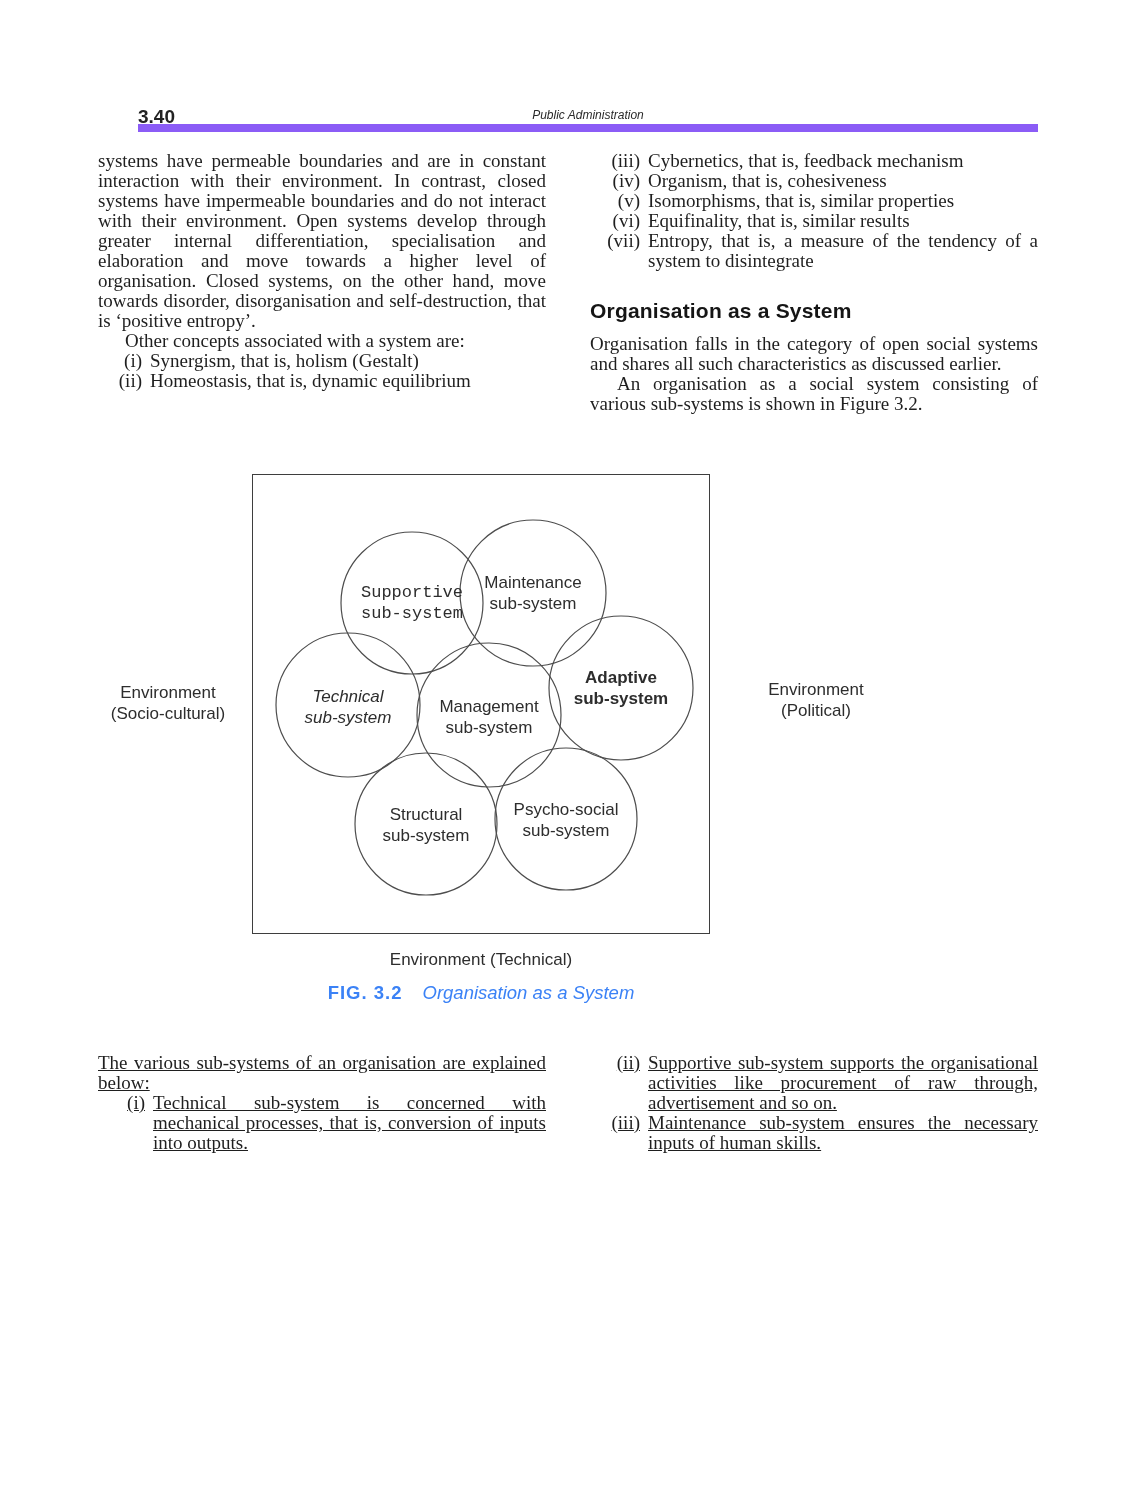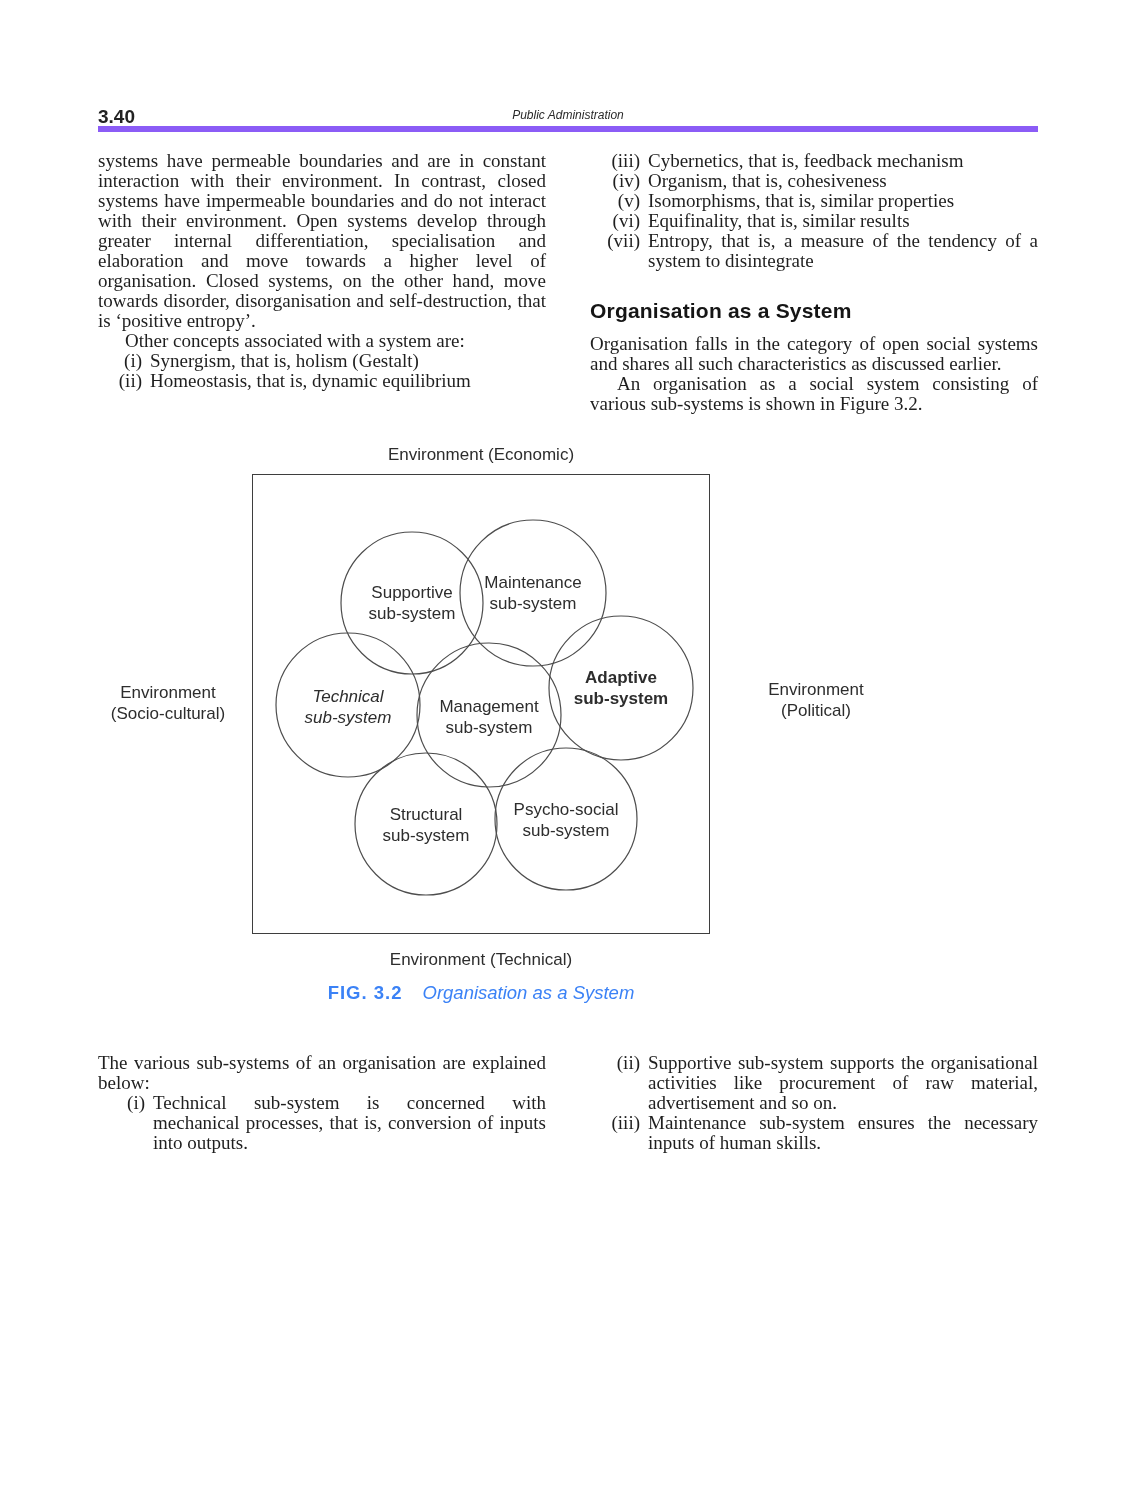--- a/index.html
+++ b/index.html
@@ -4,21 +4,21 @@
 <style>
   * { margin:0; padding:0; box-sizing:border-box; }
   html,body { background:#ffffff; }
   .page {
     position:relative; width:1132px; height:1500px; background:#ffffff;
     font-family:"Liberation Serif", serif; color:#1f1f1f; overflow:hidden;
   }
   .content { position:absolute; left:98px; top:104px; width:940px; }
 
   
-  .pg-header { position:relative; height:28px; border-bottom:6px solid #8b5cf6; }
+  .pg-header { position:relative; height:28px; border-bottom:8px solid #8b5cf6;margin-left:40px; }
   .page-number { position:absolute; left:0; top:2px; font-family:"Liberation Sans",sans-serif; font-weight:bold; font-size:19px; color:#222; }
   .running-title { position:absolute; left:0; right:0; top:4px; text-align:center; font-family:"Liberation Sans",sans-serif; font-style:italic; font-size:12px; color:#2a2a2a; }
 
   
   .two-col { display:flex; gap:44px; margin-top:19px; }
   .col { width:448px; font-size:19px; line-height:20px; }
   .just { text-align:justify; }
   .indent-first { text-indent:27px; }
 
   .hang { display:flex; text-align:justify; }
@@ -41,21 +41,21 @@
   .env-left   { left:0px;   top:240px; width:140px; }
   .env-right  { left:648px; top:237px; width:140px; }
   .org-box { position:absolute; left:154px; top:32px; width:458px; height:460px; border:1.5px solid #3e3e3e; }
   .org-box svg { position:absolute; left:0; top:0; }
   .org-box circle { fill:none; stroke:#4d4d4d; stroke-width:1.2; }
   .circle-label { position:absolute; transform:translate(-50%,-50%); width:150px; text-align:center; font-size:17px; line-height:21px; color:#2d2d2d; }
   .fig-caption { position:absolute; left:130px; top:540px; width:506px; text-align:center; font-size:18.5px; color:#3b82f6; }
   .caption-label { font-weight:bold; letter-spacing:1px; margin-right:20px; }
   .caption-title { font-style:italic; }
 
-  .bottom-block { margin-top:33px; }
+  .bottom-block { margin-top:33px;text-decoration:underline; }
   .bottom-block .intro { text-align:justify; }
 </style>
 </head>
 <body>
 
 <div class="page">
   <div class="content">
 
     <header class="pg-header">
       <span class="page-number">3.40</span>
@@ -98,38 +98,37 @@
           <span class="txt">Entropy, that is, a measure of the tendency of a system to disintegrate</span>
         </div>
 
         <h2 class="section-heading">Organisation as a System</h2>
         <p class="just">Organisation falls in the category of open social systems and shares all such characteristics as discussed earlier.</p>
         <p class="just indent-first">An organisation as a social system consisting of various sub-systems is shown in Figure 3.2.</p>
       </div>
     </div>
 
     <figure class="figure">
-      <div class="env-label env-top">Environment (Economic)</div>
 
       <div class="env-label env-left">
         <div>Environment</div>
         <div>(Socio-cultural)</div>
       </div>
 
       <div class="org-box">
         <svg viewBox="0 0 458 460" width="458" height="460">
           <circle cx="159" cy="128" r="71"></circle>
           <circle cx="280" cy="118" r="73"></circle>
           <circle cx="95" cy="230" r="72"></circle>
           <circle cx="236" cy="240" r="72"></circle>
           <circle cx="368" cy="213" r="72"></circle>
           <circle cx="173" cy="349" r="71"></circle>
           <circle cx="313" cy="344" r="71"></circle>
         </svg>
-        <div class="circle-label" style="left:159px; top:128px;">
+        <div class="circle-label" style="left:159px; top:128px;font-family:Liberation Mono, monospace;">
           <div>Supportive</div>
           <div>sub-system</div>
         </div>
         <div class="circle-label" style="left:280px; top:118px;">
           <div>Maintenance</div>
           <div>sub-system</div>
         </div>
         <div class="circle-label" style="left:95px; top:232px;font-style:italic;">
           <div>Technical</div>
           <div>sub-system</div>
@@ -168,21 +167,21 @@
       <div class="col">
         <p class="intro">The various sub-systems of an organisation are explained below:</p>
         <div class="hang hang-b">
           <span class="num">(i)</span>
           <span class="txt">Technical sub-system is concerned with mechanical processes, that is, conversion of inputs into outputs.</span>
         </div>
       </div>
       <div class="col">
         <div class="hang hang-r">
           <span class="num">(ii)</span>
-          <span class="txt">Supportive sub-system supports the organisational activities like procurement of raw material, advertisement and so on.</span>
+          <span class="txt">Supportive sub-system supports the organisational activities like procurement of raw through, advertisement and so on.</span>
         </div>
         <div class="hang hang-r">
           <span class="num">(iii)</span>
           <span class="txt">Maintenance sub-system ensures the necessary inputs of human skills.</span>
         </div>
       </div>
     </div>
 
   </div>
 </div>

